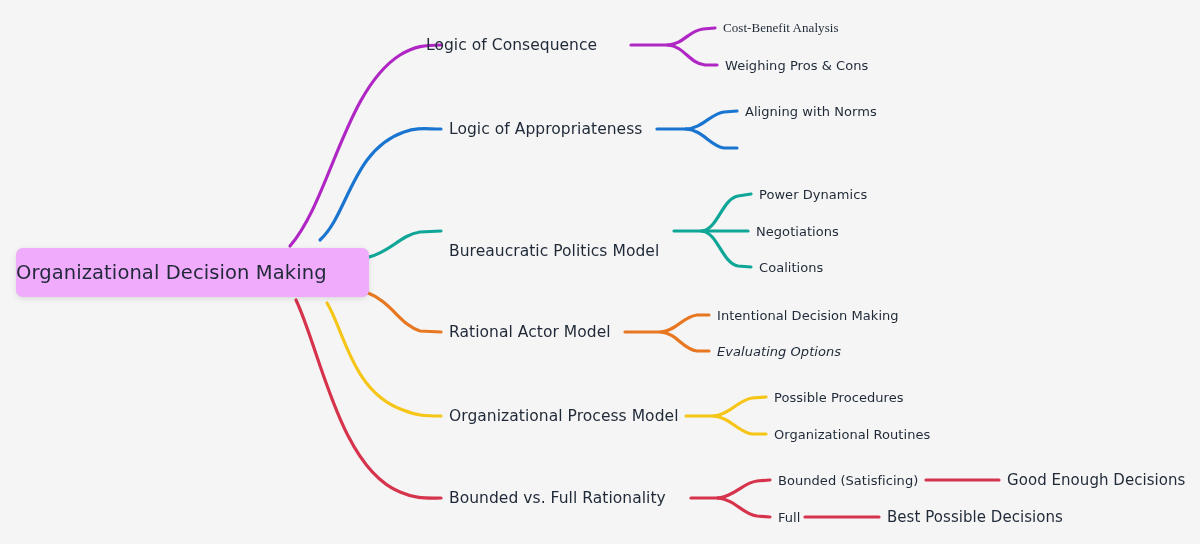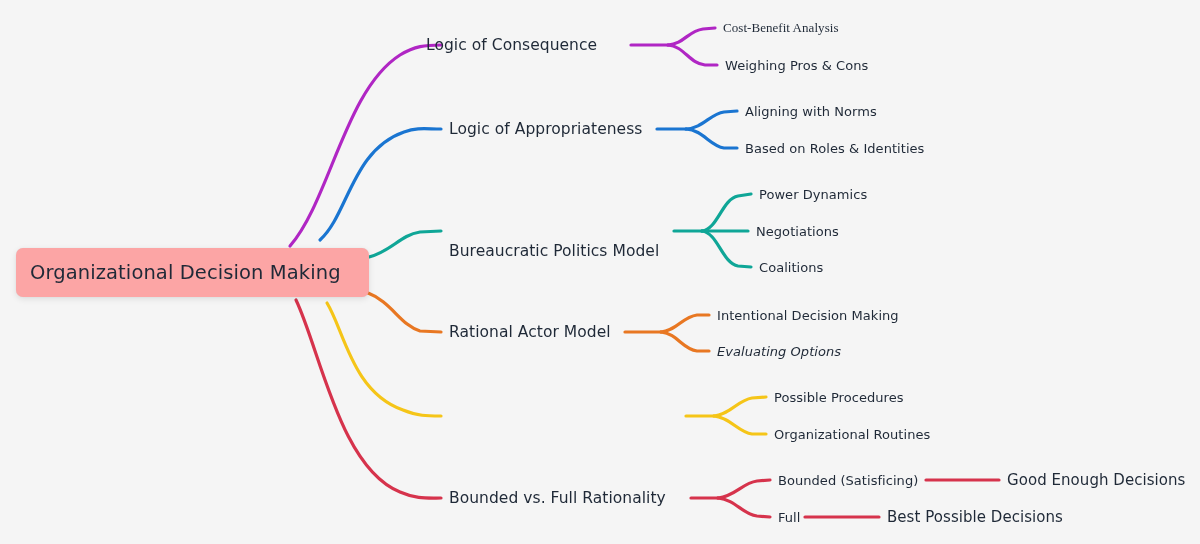--- a/index.html
+++ b/index.html
@@ -28,27 +28,27 @@
     width: 1200px;
     height: 544px;
     pointer-events: none;
   }
   .root-node {
     position: absolute;
     left: 16px;
     top: 248px;
     width: 353px;
     height: 49px;
-    background: #fca5a5;
+    background: #f0abfc;
     border-radius: 7px;
     box-shadow: 0 2px 6px rgba(0,0,0,0.10), 0 0 1px rgba(0,0,0,0.08);
     display: flex;
     align-items: center;
     box-sizing: border-box;
-    padding-left: 14px;
+    padding-left: 0;
     z-index: 5;
   }
   .root-label {
     font-size: 19.5px;
     color: #1f2937;
     letter-spacing: 0.1px;
     white-space: nowrap;
   }
   .node-label {
     position: absolute;
@@ -116,31 +116,31 @@
   <div class="root-node">
     <span class="root-label">Organizational Decision Making</span>
   </div>
 
   <div class="node-label topic-label" style="left:426px; top:45px;">Logic of Consequence</div>
   <div class="node-label sub-label" style="left:723px; top:28px;font-family:Liberation Serif, serif;">Cost-Benefit Analysis</div>
   <div class="node-label sub-label" style="left:725px; top:65px;">Weighing Pros &amp; Cons</div>
 
   <div class="node-label topic-label" style="left:449px; top:129px;">Logic of Appropriateness</div>
   <div class="node-label sub-label" style="left:745px; top:111px;">Aligning with Norms</div>
-  <div class="node-label sub-label" style="left:745px; top:148px;">Based on Roles &amp; Identities</div>
 
   <div class="node-label topic-label" style="left:449px; top:231px;margin-top:20px;">Bureaucratic Politics Model</div>
   <div class="node-label sub-label" style="left:759px; top:194px;">Power Dynamics</div>
   <div class="node-label sub-label" style="left:756px; top:231px;">Negotiations</div>
   <div class="node-label sub-label" style="left:759px; top:267px;">Coalitions</div>
 
   <div class="node-label topic-label" style="left:449px; top:332px;">Rational Actor Model</div>
   <div class="node-label sub-label" style="left:717px; top:315px;">Intentional Decision Making</div>
   <div class="node-label sub-label" style="left:717px; top:351px;font-style:italic;">Evaluating Options</div>
 
+  <div class="node-label topic-label" style="left:449px; top:416px;">Organizational Process Model</div>
   <div class="node-label sub-label" style="left:774px; top:397px;">Possible Procedures</div>
   <div class="node-label sub-label" style="left:774px; top:434px;">Organizational Routines</div>
 
   <div class="node-label topic-label" style="left:449px; top:498px;">Bounded vs. Full Rationality</div>
   <div class="node-label sub-label" style="left:778px; top:480px;">Bounded (Satisficing)</div>
   <div class="node-label leaf-label" style="left:1007px; top:480px;">Good Enough Decisions</div>
   <div class="node-label sub-label" style="left:778px; top:517px;">Full</div>
   <div class="node-label leaf-label" style="left:887px; top:517px;">Best Possible Decisions</div>
 
 </div>

